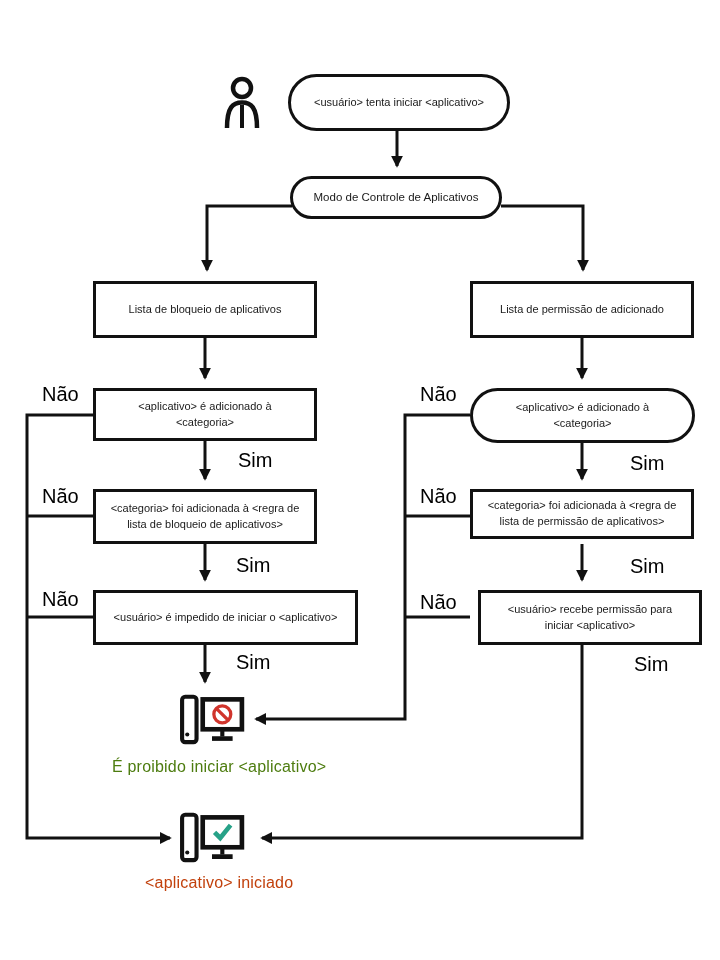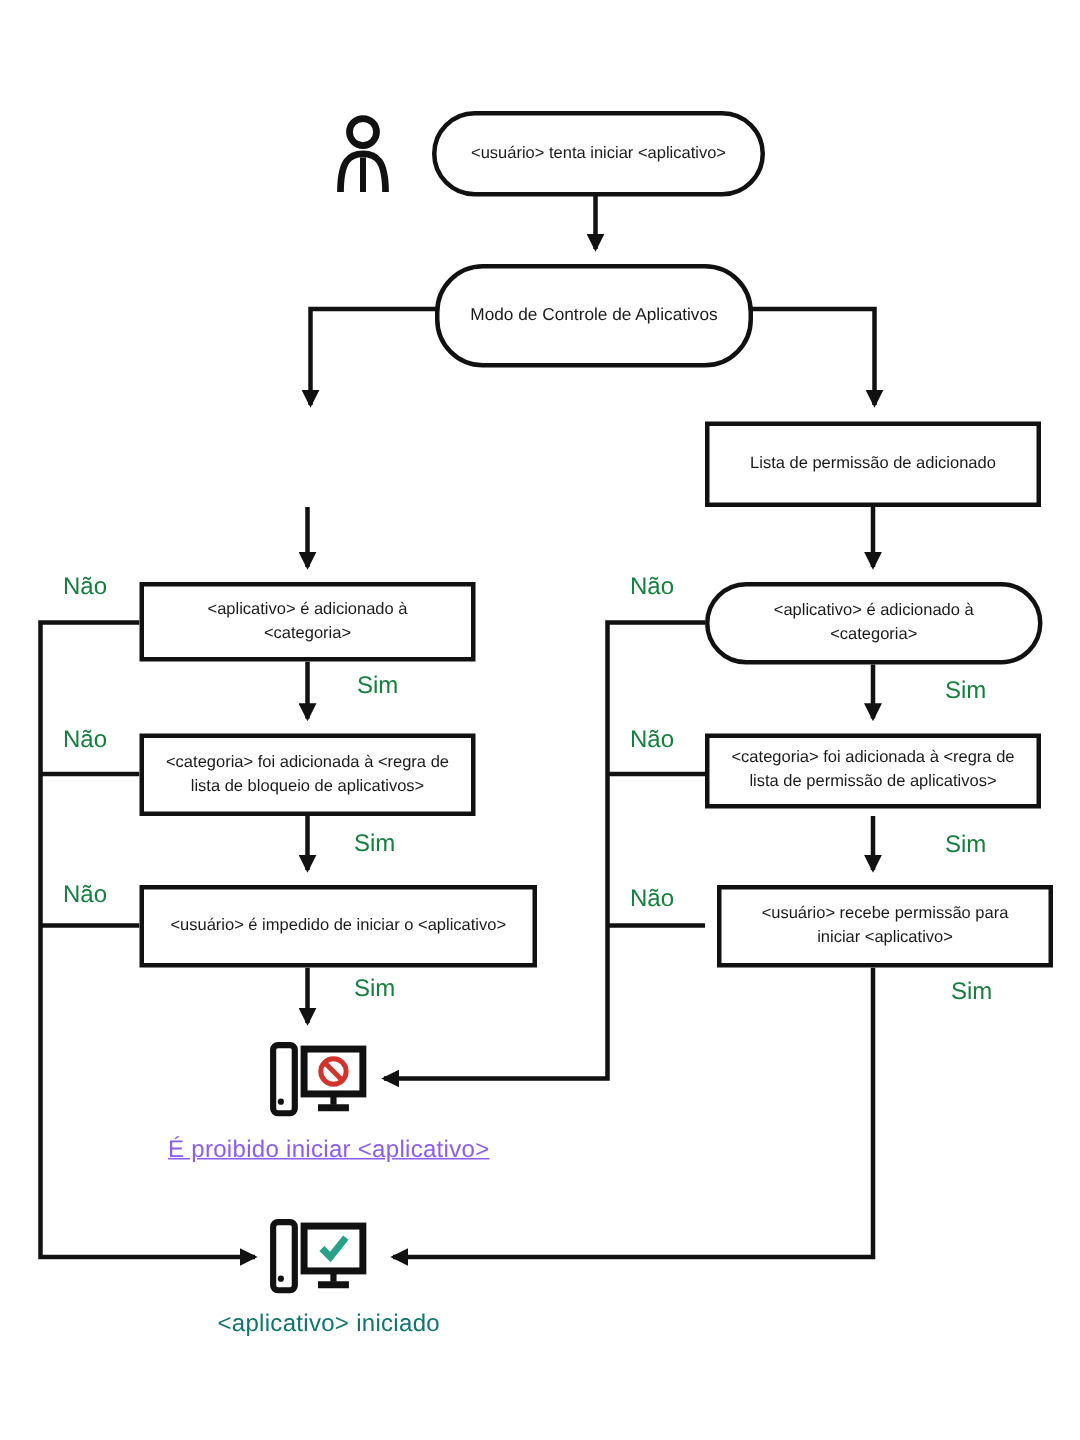--- a/index.html
+++ b/index.html
@@ -7,27 +7,27 @@
     position:relative;width:720px;height:960px;background:#ffffff;overflow:hidden;
     font-family:"Liberation Sans", sans-serif;color:#1a1a1a;border-radius:23px;
   }
   .node{
     position:absolute;box-sizing:border-box;border:3px solid #111;background:#fff;
     display:flex;align-items:center;justify-content:center;text-align:center;
     font-size:11px;line-height:1.45;padding:4px 14px;letter-spacing:0;
   }
   .stadium{border-radius:32px;}
   .lbl{
-    position:absolute;font-size:16px;color:#15803d;white-space:nowrap;
+    position:absolute;font-size:20px;color:#000000;white-space:nowrap;
   }
   .result-text{
     position:absolute;font-size:16px;white-space:nowrap;letter-spacing:.2px;
   }
-  .forbidden{color:#8b5cf6;text-decoration:underline;}
-  .started{color:#0f766e;}
+  .forbidden{color:#4d7c0f;}
+  .started{color:#c2410c;}
   svg{display:block;}
   .abs{position:absolute;}
 </style>
 </head>
 <body>
 
 <div id="canvas">
 
   <svg class="abs" style="left:0;top:0" width="720" height="960" viewBox="0 0 720 960">
     <defs>
@@ -59,24 +59,27 @@
   <svg class="abs" style="left:224px;top:76px" width="36" height="54" viewBox="0 0 36 54">
     <circle cx="18" cy="12" r="9" fill="none" stroke="#111" stroke-width="4.5"></circle>
     <path d="M3,52 C3,31 9,26.5 18,26.5 C27,26.5 33,31 33,52" fill="none" stroke="#111" stroke-width="4.5"></path>
     <path d="M18,29 V52" stroke="#111" stroke-width="4"></path>
   </svg>
 
   <div class="node stadium" style="left:288px;top:74px;width:222px;height:57px">
     <span>&lt;usuário&gt; tenta iniciar &lt;aplicativo&gt;</span>
   </div>
 
-  <div class="node stadium" style="left:290px;top:176px;width:212px;height:69px;font-size:11.5px">
+  <div class="node stadium" style="left:290px;top:176px;width:212px;height:43px;font-size:11.5px">
     <span>Modo de Controle de Aplicativos</span>
   </div>
 
+  <div class="node" style="left:93px;top:281px;width:224px;height:57px">
+    <span>Lista de bloqueio de aplicativos</span>
+  </div>
 
   <div class="node" style="left:470px;top:281px;width:224px;height:57px">
     <span>Lista de permissão de adicionado</span>
   </div>
 
   <div class="node" style="left:93px;top:388px;width:224px;height:53px">
     <span>&lt;aplicativo&gt; é adicionado à &lt;categoria&gt;</span>
   </div>
 
   <div class="node stadium" style="left:470px;top:388px;width:225px;height:55px">

